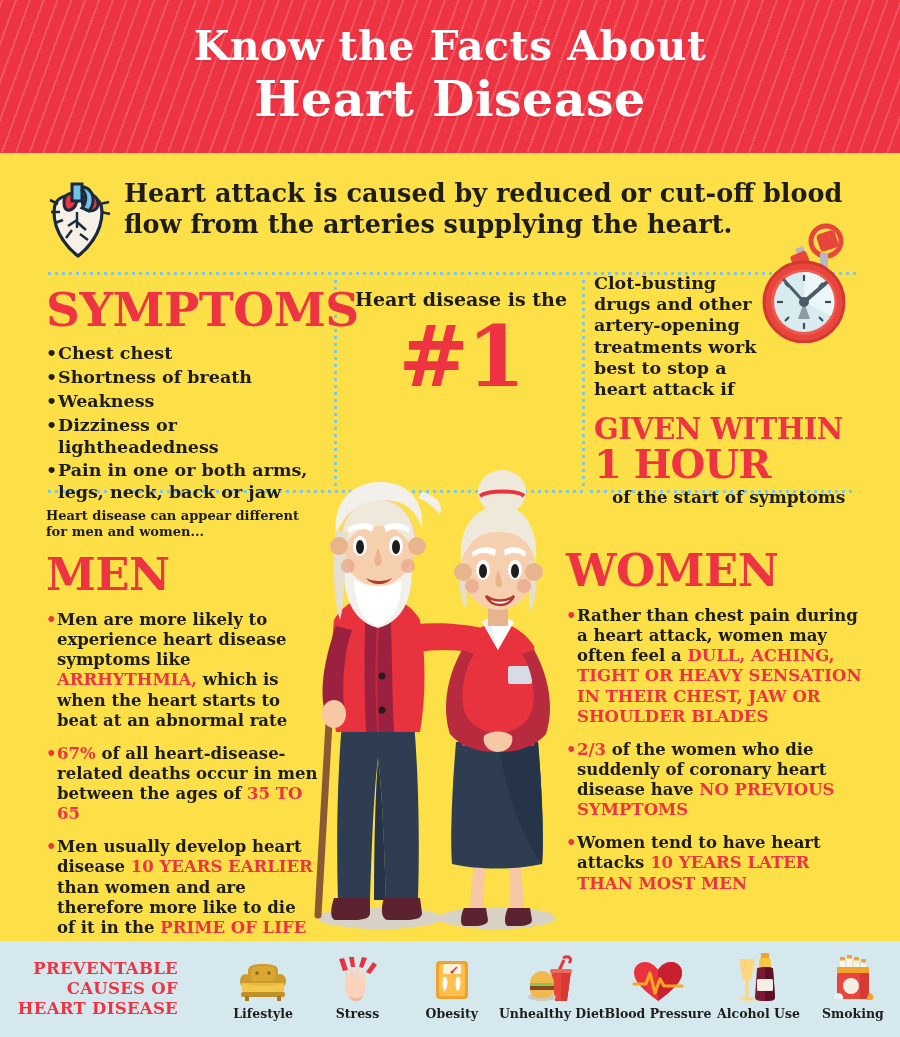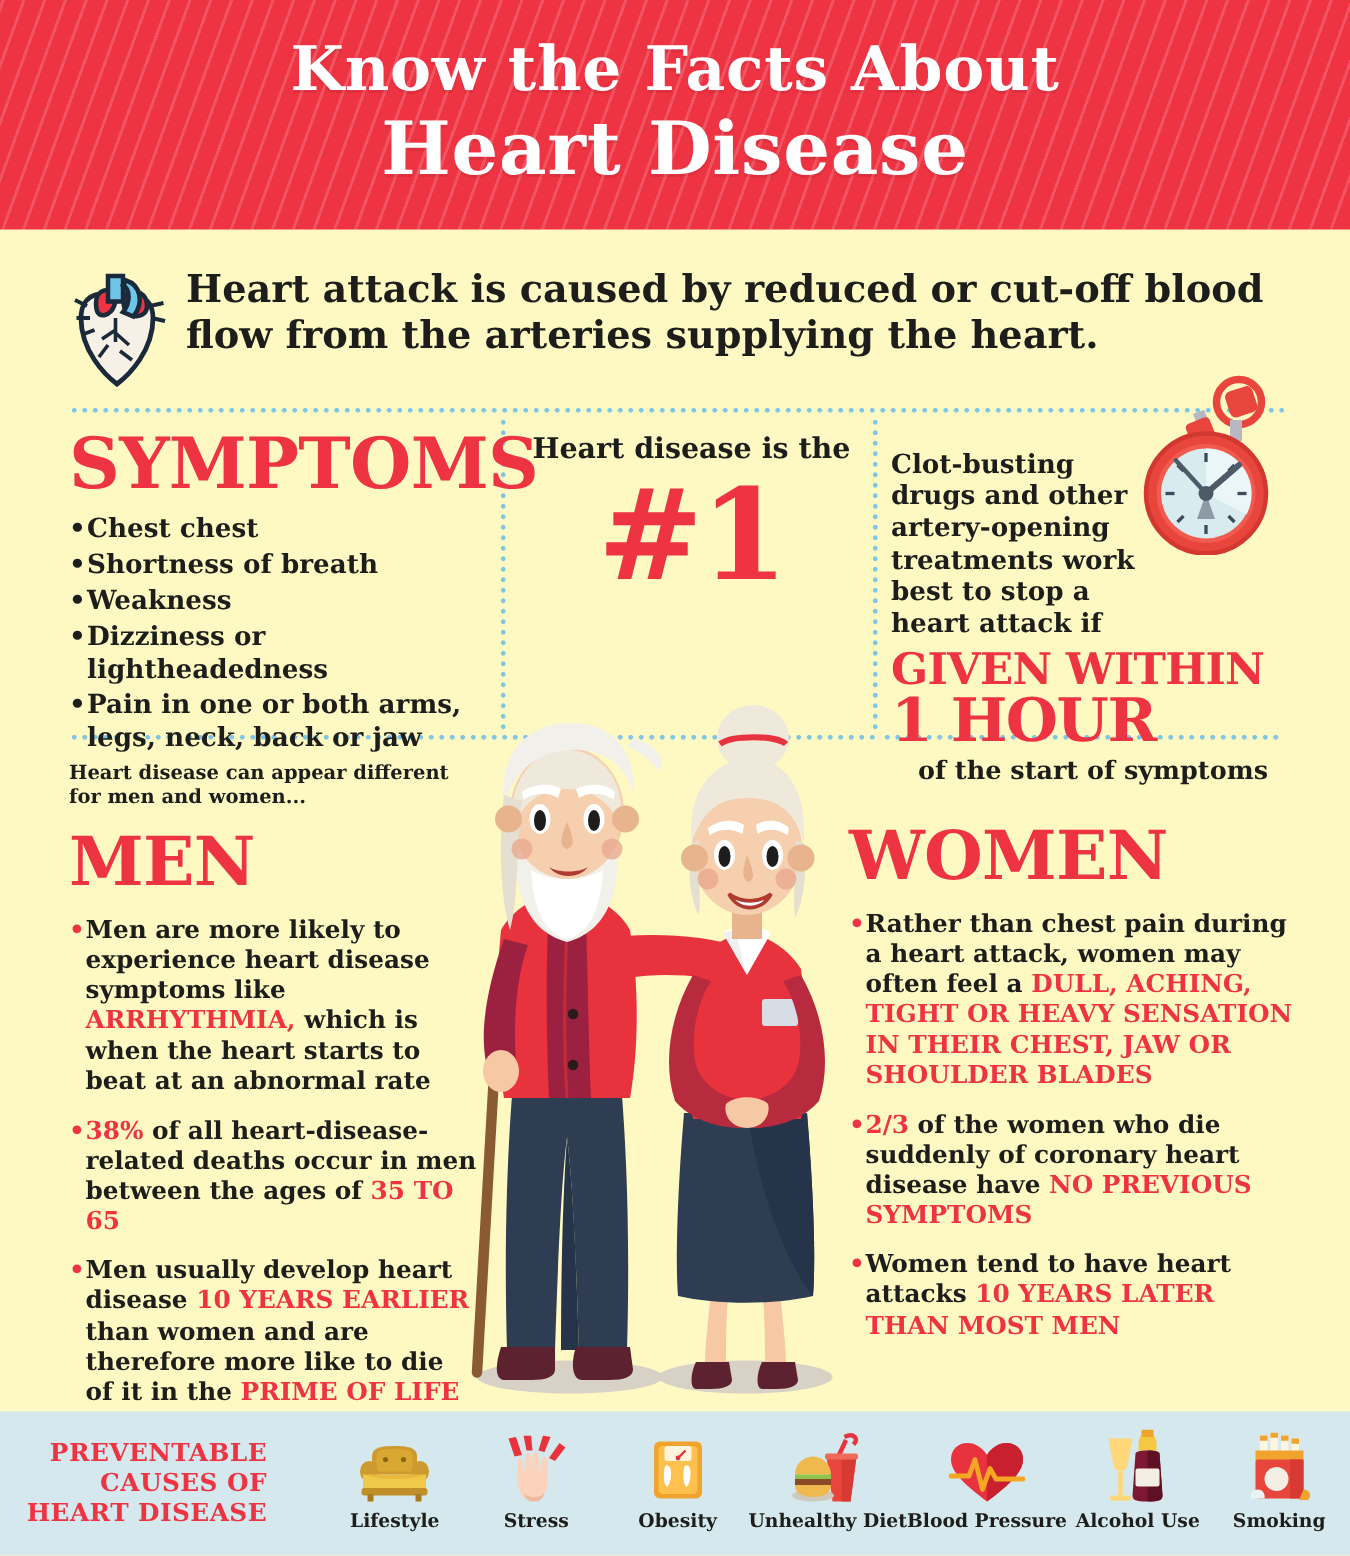--- a/index.html
+++ b/index.html
@@ -5,21 +5,21 @@
   * { box-sizing: border-box; margin: 0; padding: 0; }
   html, body {
     width: 900px; height: 1037px;
     font-family: "Liberation Serif", serif;
     background: #e9e2d8;
     overflow: hidden;
   }
   #page {
     position: relative;
     width: 900px; height: 1037px;
-    background: #fef9c3;
+    background: #fde047;
     overflow: hidden;
   }
 
   
   .header {
     position: absolute; top: 0; left: 0;
     width: 900px; height: 153px;
     background: #ee3342;
     background-image: repeating-linear-gradient(
         -70deg,
@@ -118,36 +118,36 @@
     color: #ee3342;
     font-family: "DejaVu Serif", "Liberation Serif", serif;
     font-weight: bold;
     font-size: 84px;
     line-height: 1.0;
     letter-spacing: -2px;
     margin: 4px 0 6px 0;
   }
 
   
-  .clot { position: absolute; left: 594px; top: 300px; width: 268px; }
+  .clot { position: absolute; left: 594px; top: 273px; width: 268px; }
   .clot-text {
     font-family: "DejaVu Serif", "Liberation Serif", serif;
     font-weight: bold;
     font-size: 17.5px;
     line-height: 1.21;
     color: #1d1d1b;
     width: 175px;
   }
   .clot-big1 {
     color: #ee3342;
     font-family: "DejaVu Serif", "Liberation Serif", serif;
     font-weight: bold;
     font-size: 29px;
     line-height: 1.05;
-    margin-top: 4px;
+    margin-top: 14px;
     letter-spacing: -0.5px;
   }
   .clot-big2 {
     color: #ee3342;
     font-family: "DejaVu Serif", "Liberation Serif", serif;
     font-weight: bold;
     font-size: 40px;
     line-height: 1.0;
     letter-spacing: -1px;
   }
@@ -321,21 +321,21 @@
   </div>
 
   <div class="leadin">Heart disease can appear different for men and women...</div>
 
   <div class="men">
     <div class="gender-title">MEN</div>
     <div class="bullet">
       <span>Men are more likely to experience heart disease symptoms like </span><span class="hl">ARRHYTHMIA,</span><span> which is when the heart starts to beat at an abnormal rate</span>
     </div>
     <div class="bullet">
-      <span class="hl">38%</span><span> of all heart-disease-related deaths occur in men between the ages of </span><span class="hl">35 TO 65</span>
+      <span class="hl">67%</span><span> of all heart-disease-related deaths occur in men between the ages of </span><span class="hl">35 TO 65</span>
     </div>
     <div class="bullet">
       <span>Men usually develop heart disease </span><span class="hl">10 YEARS EARLIER</span><span> than women and are therefore more like to die of it in the </span><span class="hl">PRIME OF LIFE</span>
     </div>
   </div>
 
   <div class="women">
     <div class="gender-title">WOMEN</div>
     <div class="bullet">
       <span>Rather than chest pain during a heart attack, women may often feel a </span><span class="hl">DULL, ACHING, TIGHT OR HEAVY SENSATION IN THEIR CHEST, JAW OR SHOULDER BLADES</span>

